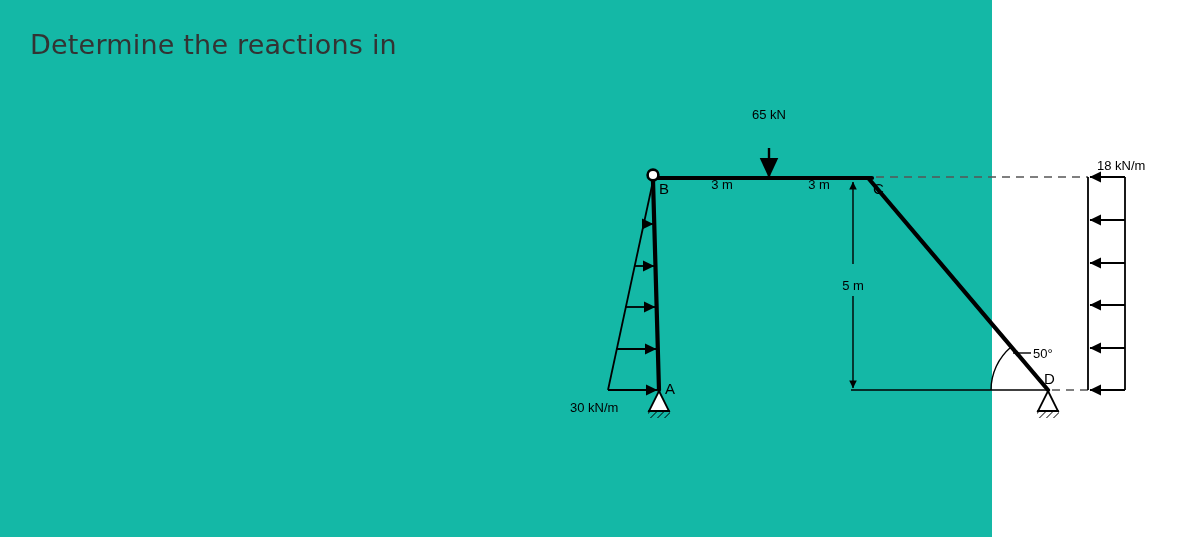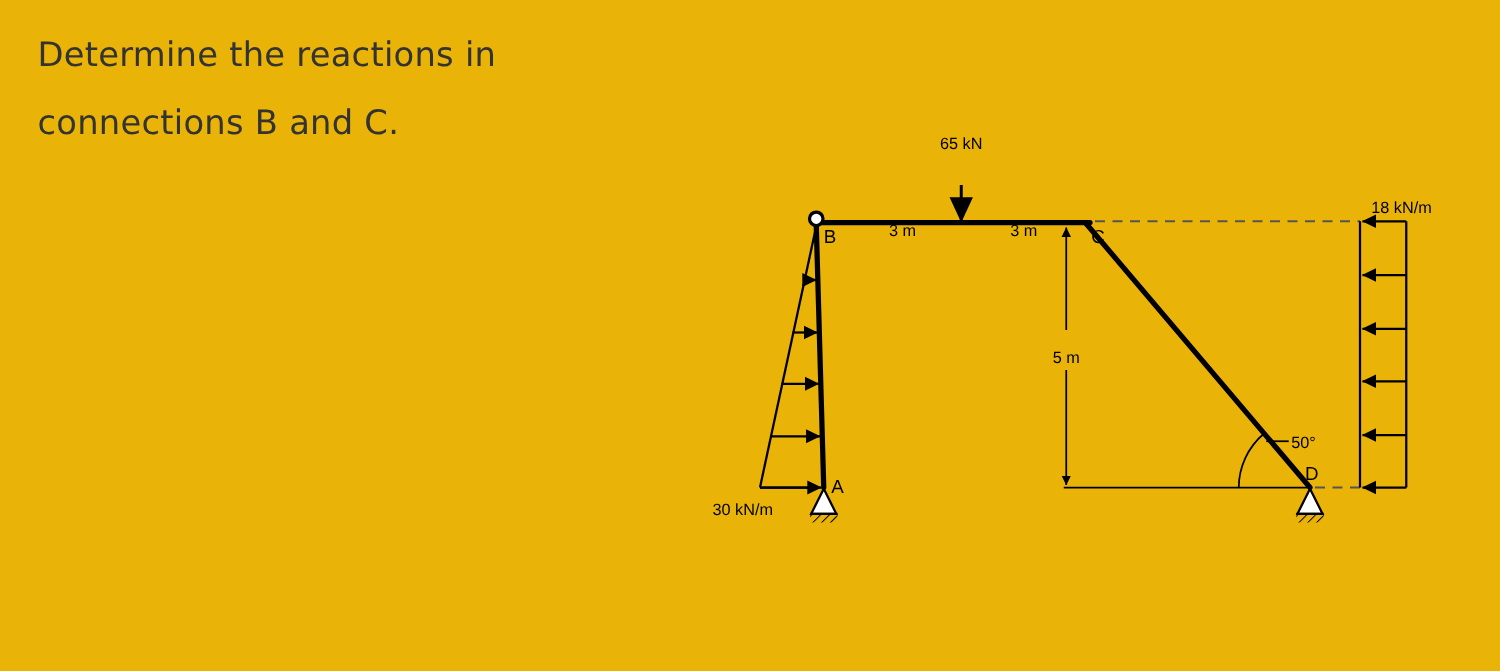--- a/index.html
+++ b/index.html
@@ -9,23 +9,23 @@
   }
   body {
     width: 1200px;
     height: 537px;
     font-family: "Liberation Sans", sans-serif;
     position: relative;
     overflow: hidden;
   }
   #root {
     position: relative;
-    width: 1200px;
+    width: 992px;
     height: 537px;
-    background: #eab308;
+    background: #14b8a6;
   }
   .problem-text {
     position: absolute;
     left: 30px;
     top: 18px;
     width: 545px;
     font-size: 27px;
     line-height: 54px;
     color: #333333;
     font-family: "DejaVu Sans", sans-serif;
@@ -55,21 +55,20 @@
   .hatch { stroke: #000000; stroke-width: 1.5; fill: none; }
   .support { stroke: #000000; stroke-width: 1.8; fill: #ffffff; }
 </style>
 </head>
 <body>
 
 <div id="root">
 
   <div class="problem-text">
     <span>Determine   the   reactions   in</span>
-    <span>connections B and C.</span>
   </div>
 
   <svg id="figure" width="1200" height="537" viewBox="0 0 1200 537">
     <defs>
       <marker id="arrHeavy" markerWidth="9" markerHeight="9" refX="8" refY="4.5" orient="auto" markerUnits="strokeWidth">
         <path d="M0,0.6 L8.4,4.5 L0,8.4 z" fill="#000000"></path>
       </marker>
       <marker id="arrThin" markerWidth="7" markerHeight="7" refX="6.2" refY="3.5" orient="auto" markerUnits="strokeWidth">
         <path d="M0,0.4 L6.4,3.5 L0,6.6 z" fill="#000000"></path>
       </marker>

